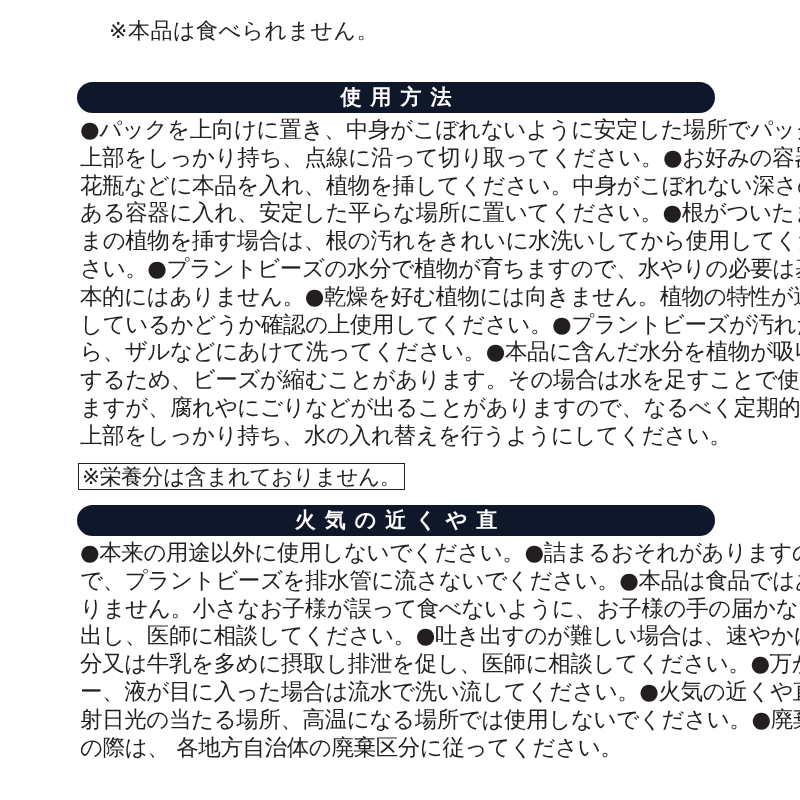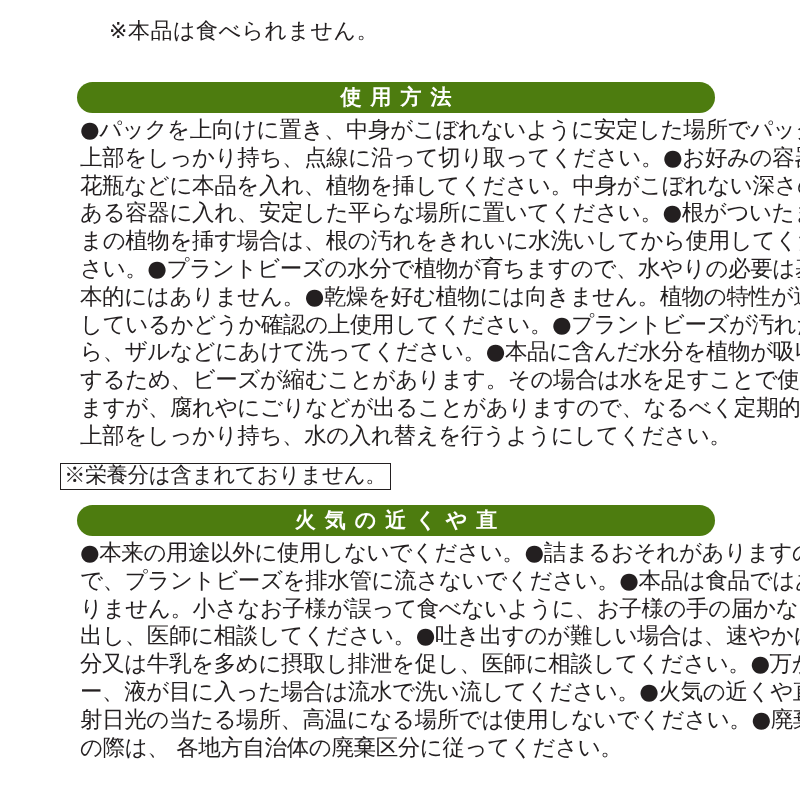--- a/index.html
+++ b/index.html
@@ -23,21 +23,21 @@
       line-height: 29px;
       letter-spacing: 0.5px;
       white-space: nowrap;
       margin-top: 8px;
     }
     .bar {
       position: absolute;
       left: 77px;
       width: 638px;
       height: 31px;
-      background: #4d7c0f;
+      background: #0f172a;
       border-radius: 16px;
       color: #ffffff;
       text-align: center;
       font-size: 21px;
       font-weight: bold;
       line-height: 31px;
       letter-spacing: 9px;
     }
     .bar span { padding-left: 9px; }
     .bar1 { top: 82px; }
@@ -52,30 +52,29 @@
       height: 27.8px;
       font-size: 22.5px;
       line-height: 27.8px;
       white-space: nowrap;
       letter-spacing: -0.4px;
     }
     .para1 { top: 116px; }
     .para2 { top: 539px; }
     .boxnote {
       position: absolute;
-      left: 60px;
+      left: 78px;
       top: 463px;
       height: 25px;
       padding: 0 3px;
       border: 1.5px solid #231f20;
       font-size: 21.5px;
       line-height: 25px;
       white-space: nowrap;
       letter-spacing: -0.3px;
-      font-family: Liberation Mono, monospace;
     }
   </style>
 </head>
 <body>
 
 <div class="notes">
   <div>※本品は食べられません。</div>
 </div>
 
 <div class="bar bar1">

